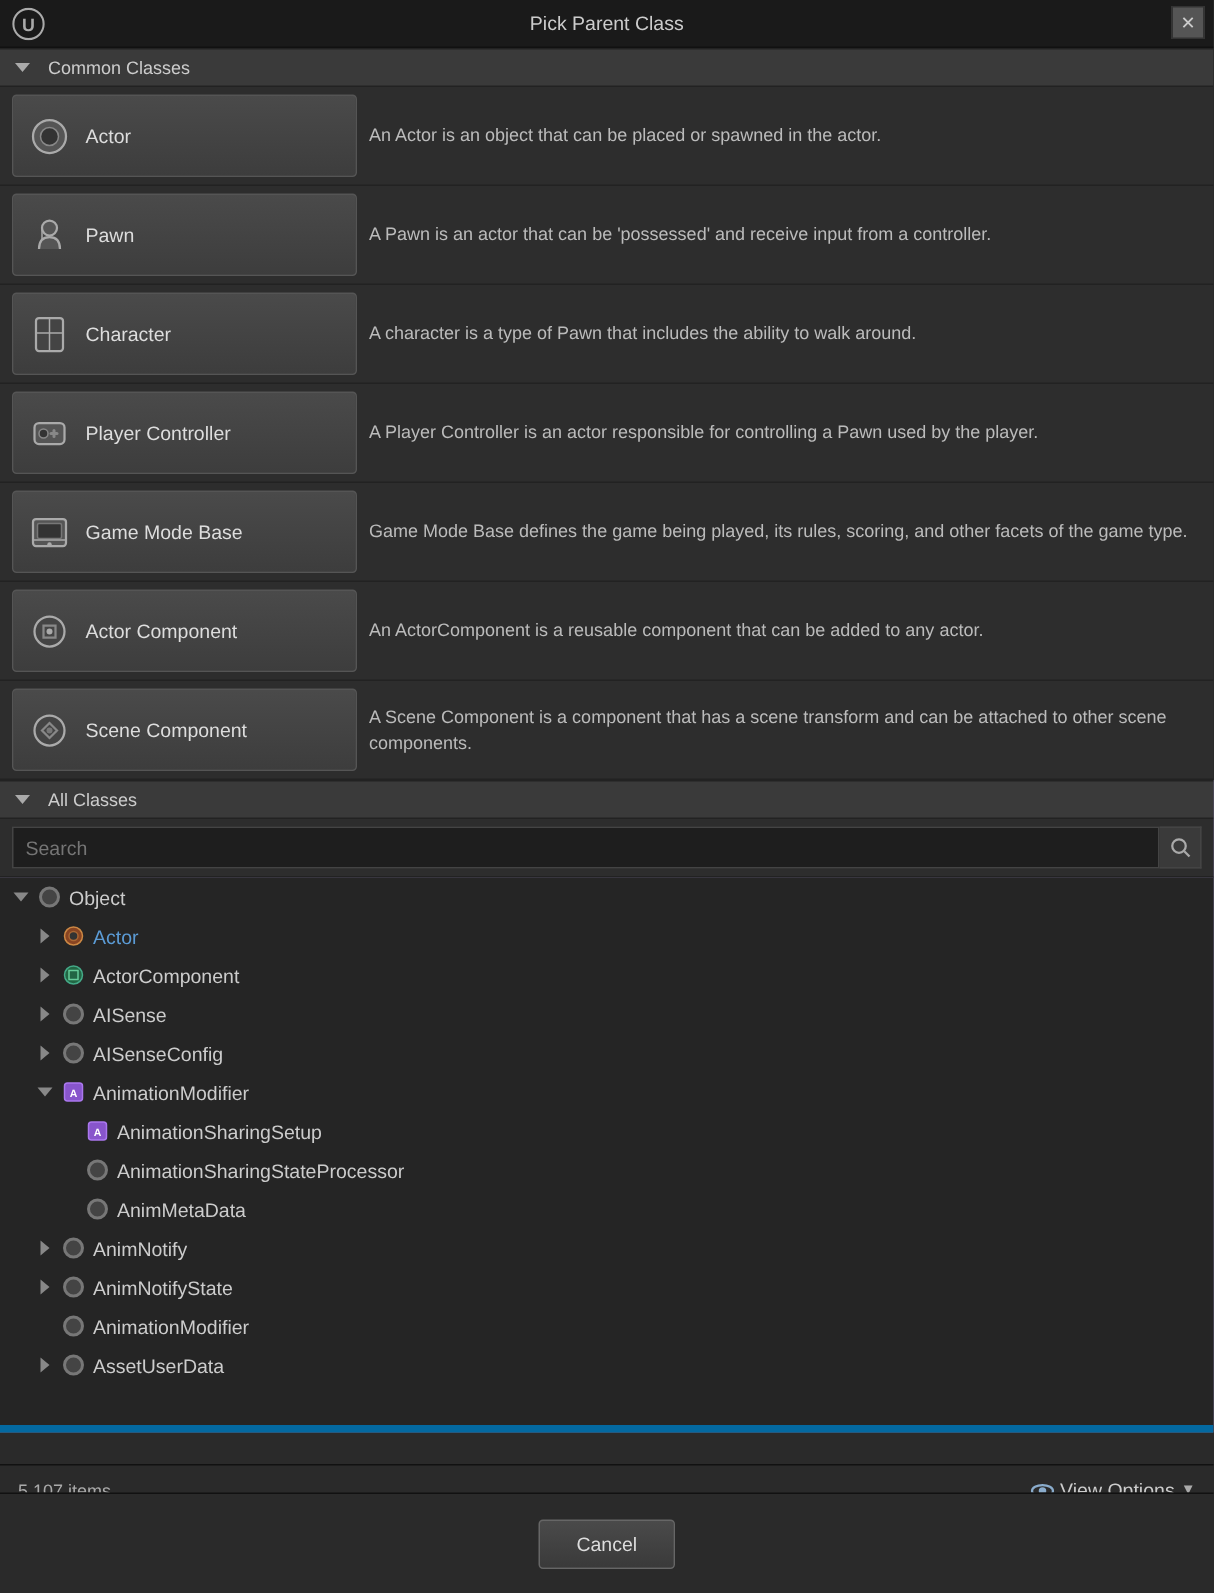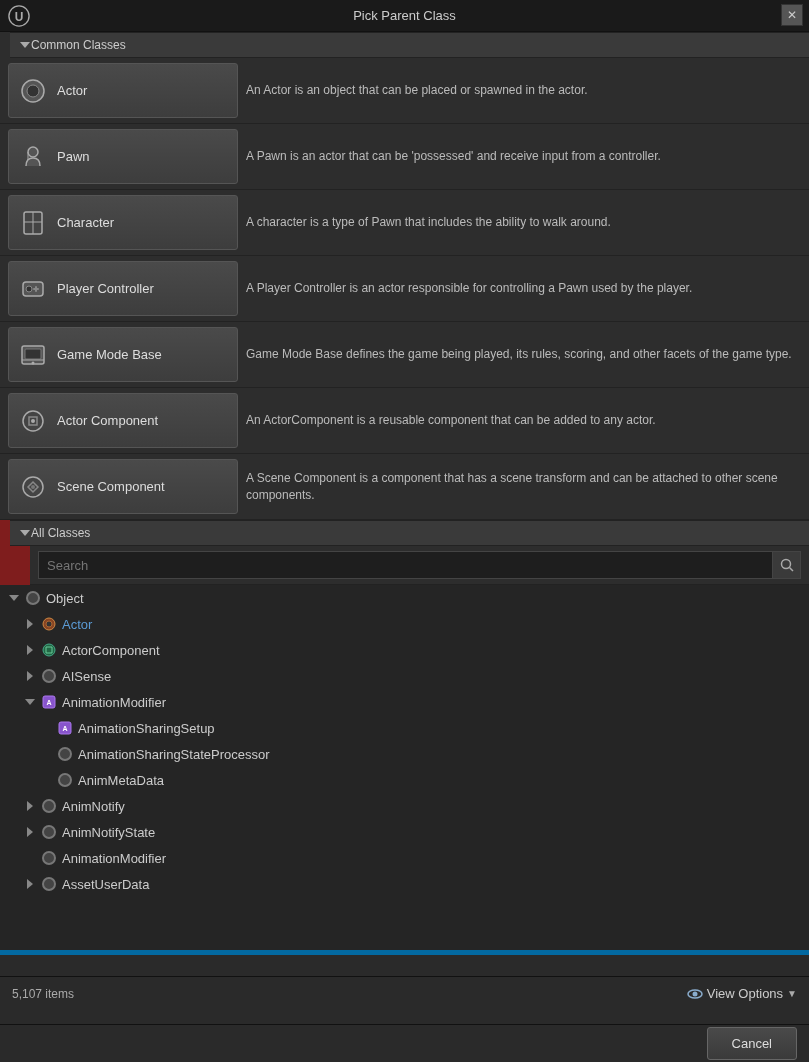--- a/index.html
+++ b/index.html
@@ -54,24 +54,23 @@
     }
 
     
     .section-header {
       background: #3a3a3a;
       padding: 5px 10px;
       font-size: 12px;
       color: #ccc;
       display: flex;
       align-items: center;
-      gap: 1px;
+      gap: 12px;
       border-top: 1px solid #222;
       border-bottom: 1px solid #222;
-      margin-left: 10px;
     }
     .triangle-down {
       display: inline-block;
       width: 0;
       height: 0;
       border-left: 5px solid transparent;
       border-right: 5px solid transparent;
       border-top: 6px solid #aaa;
     }
 
@@ -116,29 +115,28 @@
     .class-desc {
       flex: 1;
       padding: 8px 12px 8px 0;
       color: #bbb;
       font-size: 12px;
       line-height: 1.4;
     }
 
     
     .all-classes {
-      background: #7f1d1d;
+      background: #c4b5fd;
     }
 
     .search-row {
       display: flex;
       padding: 5px 8px;
       background: #2d2d2d;
       border-bottom: 1px solid #222;
-      margin-left: 30px;
     }
     .search-input {
       flex: 1;
       background: #1e1e1e;
       border: 1px solid #444;
       color: #ddd;
       padding: 5px 8px;
       font-size: 13px;
       outline: none;
       height: 28px;
@@ -257,26 +255,26 @@
       cursor: pointer;
       font-size: 13px;
     }
 
     
     .footer {
       position: absolute;
       bottom: 0;
       left: 0;
       right: 0;
-      height: 38px;
+      height: 67px;
       background: #2a2a2a;
       border-top: 1px solid #111;
       display: flex;
       align-items: center;
-      justify-content: flex-end;
+      justify-content: center;
       padding: 0 12px;
     }
     .cancel-btn {
       background: linear-gradient(to bottom, #4a4a4a, #3a3a3a);
       border: 1px solid #666;
       color: #ddd;
       padding: 8px 24px;
       font-size: 13px;
       cursor: pointer;
       border-radius: 3px;
@@ -470,20 +468,29 @@
     <div class="tree-item tree-indent-1">
       <div class="tree-expand">
           <span class="tri-right"></span>
         </div>
       <div class="tree-node-icon">
           <div class="circle-icon dark"></div>
         </div>
       <span class="tree-label">AISense</span>
     </div>
 
+    <div class="tree-item tree-indent-1">
+      <div class="tree-expand">
+          <span class="tri-right"></span>
+        </div>
+      <div class="tree-node-icon">
+          <div class="circle-icon dark"></div>
+        </div>
+      <span class="tree-label">AISenseConfig</span>
+    </div>
 
     <div class="tree-item tree-indent-1">
       <div class="tree-expand">
           <span class="tri-down-small"></span>
         </div>
       <div class="tree-node-icon">
         <svg width="14" height="14" viewBox="0 0 14 14">
           <rect x="1" y="1" width="12" height="12" rx="2" fill="#8855cc" stroke="#aa77ee" stroke-width="1"></rect>
           <text x="7" y="10" text-anchor="middle" font-size="7" fill="#fff" font-weight="bold">A</text>
         </svg>

